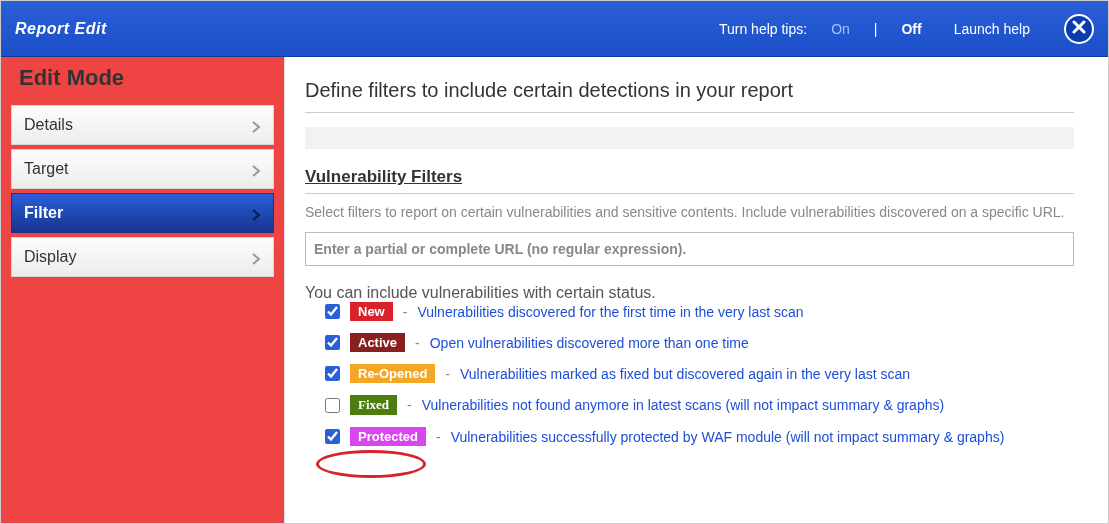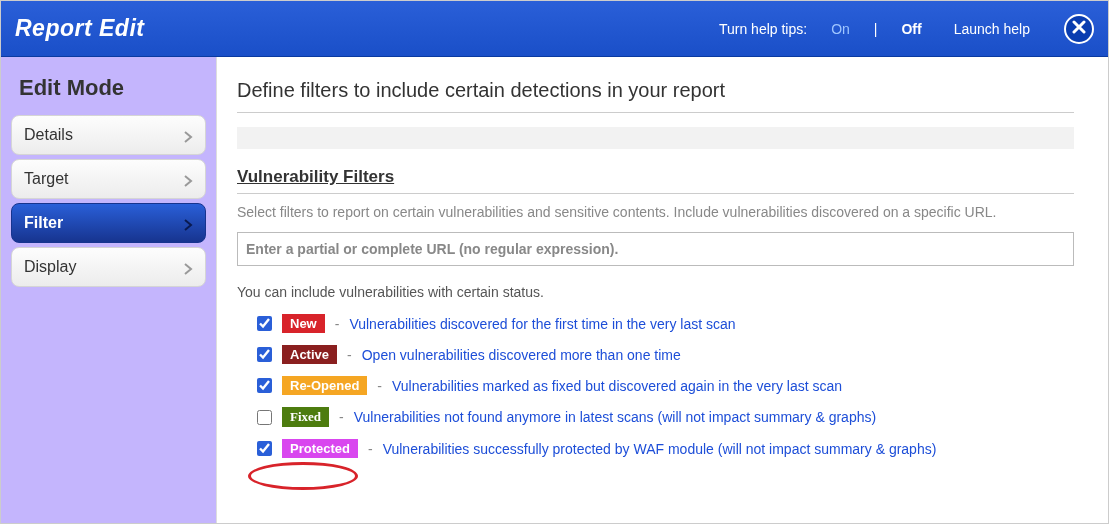--- a/index.html
+++ b/index.html
@@ -1,43 +1,43 @@
 <!DOCTYPE html>
 <html><head>
 <meta charset="utf-8">
 <style>
   * { box-sizing: border-box; margin: 0; padding: 0; }
   body { font-family: Arial, Helvetica, sans-serif; font-size: 14px; color: #333; background: #fff; width: 1109px; height: 524px; overflow: hidden; border: 1px solid #ccc; }
   .header { background: linear-gradient(#2a5fd8, #1a4fc8); color: #fff; height: 56px; display: flex; align-items: center; justify-content: space-between; padding: 0 14px; border-bottom: 1px solid #0a3aa0; }
-  .header-title { font-size: 23px; font-weight: bold; font-style: italic; letter-spacing: 0.5px; text-align: right; }
+  .header-title { font-size: 16px; font-weight: bold; font-style: italic; letter-spacing: 0.5px; text-align: right; }
   .header-right { display: flex; align-items: center; gap: 24px; font-size: 14px; }
   .help-tips-label { color: #fff; }
   .help-on { color: #9ec5ff; cursor: pointer; }
   .help-sep { color: #fff; }
   .help-off { color: #fff; font-weight: bold; cursor: pointer; }
   .launch-help { color: #fff; cursor: pointer; margin-left: 8px; }
   .close-btn { width: 30px; height: 30px; border-radius: 50%; background: #0a3db0; display: flex; align-items: center; justify-content: center; margin-left: 10px; cursor: pointer; border: 2px solid #fff; }
   .close-btn svg { width: 14px; height: 14px; }
   .body { display: flex; height: calc(524px - 56px); }
-  .sidebar { width: 216px; background: #c4b5fd; border-right: 1px solid #ddd; padding: 18px 10px; }
+  .sidebar { width: 284px; background: #ef4444; border-right: 1px solid #ddd; padding: 8px 10px; }
   .sidebar-title { font-size: 22px; font-weight: bold; color: #333; margin: 0 8px 14px 8px; }
-  .side-item { display: flex; align-items: center; justify-content: space-between; height: 40px; padding: 0 12px; border: 1px solid #d5d5d5; background: linear-gradient(#fdfdfd, #ececec); color: #333; cursor: pointer; margin-bottom: 4px; border-radius: 8px; font-size: 16px; }
+  .side-item { display: flex; align-items: center; justify-content: space-between; height: 40px; padding: 0 12px; border: 1px solid #d5d5d5; background: linear-gradient(#fdfdfd, #ececec); color: #333; cursor: pointer; margin-bottom: 4px; border-radius: 0; font-size: 16px; }
   .side-item.active { background: linear-gradient(#2a5fd8, #17348f); color: #fff; border-color: #17348f; font-weight: bold; }
   .side-item .chev { width: 10px; height: 10px; }
   .side-item .chev svg { width: 10px; height: 14px; display:block; }
   .side-item:not(.active) .chev path { stroke: #999; }
   .side-item.active .chev path { stroke: #0a1a50; }
   .main { flex: 1; padding: 22px 34px 0 20px; overflow-y: auto; position: relative; }
   .main-title { font-size: 20px; color: #333; padding-bottom: 10px; border-bottom: 1px solid #ccc; margin-bottom: 14px; }
   .gray-strip { height: 22px; background: #f2f2f2; margin-bottom: 18px; }
   .section-title { font-size: 17px; font-weight: bold; color: #333; padding-bottom: 6px; border-bottom: 1px solid #ccc; margin-bottom: 10px; text-decoration: underline; }
   .section-desc { font-size: 14px; color: #888; margin-bottom: 12px; }
   .url-input { width: 100%; height: 34px; border: 1px solid #bbb; padding: 0 8px; font-size: 14px; color: #a16207; font-weight: bold; margin-bottom: 18px; }
   .url-input::placeholder { color: #888; font-weight: bold; }
-  .status-intro { font-size: 14px; color: #555; margin-bottom: 14px; }
+  .status-intro { font-size: 16px; color: #555; }
   .status-row { display: flex; align-items: center; gap: 10px; margin-bottom: 12px; font-size: 14px; color: #888; }
   .status-row .cb { width: 15px; height: 15px; accent-color: #2a5fd8; cursor: pointer; margin-left: 20px; }
   .badge { display: inline-block; color: #fff; font-weight: bold; font-size: 13px; padding: 2px 8px; border-radius: 0; }
   .badge-new { background: #d8232a; }
   .badge-active { background: #8a1f1f; }
   .badge-reopened { background: #f5a623; }
   .badge-fixed { background: #4d7c0f; font-family: Liberation Serif, serif; }
   .badge-protected { background: #d946ef; }
   .highlight-ring { position: absolute; border: 3px solid #d8232a; border-radius: 50% / 50%; pointer-events: none; }
   .desc-text { color: #1d4ed8; }

